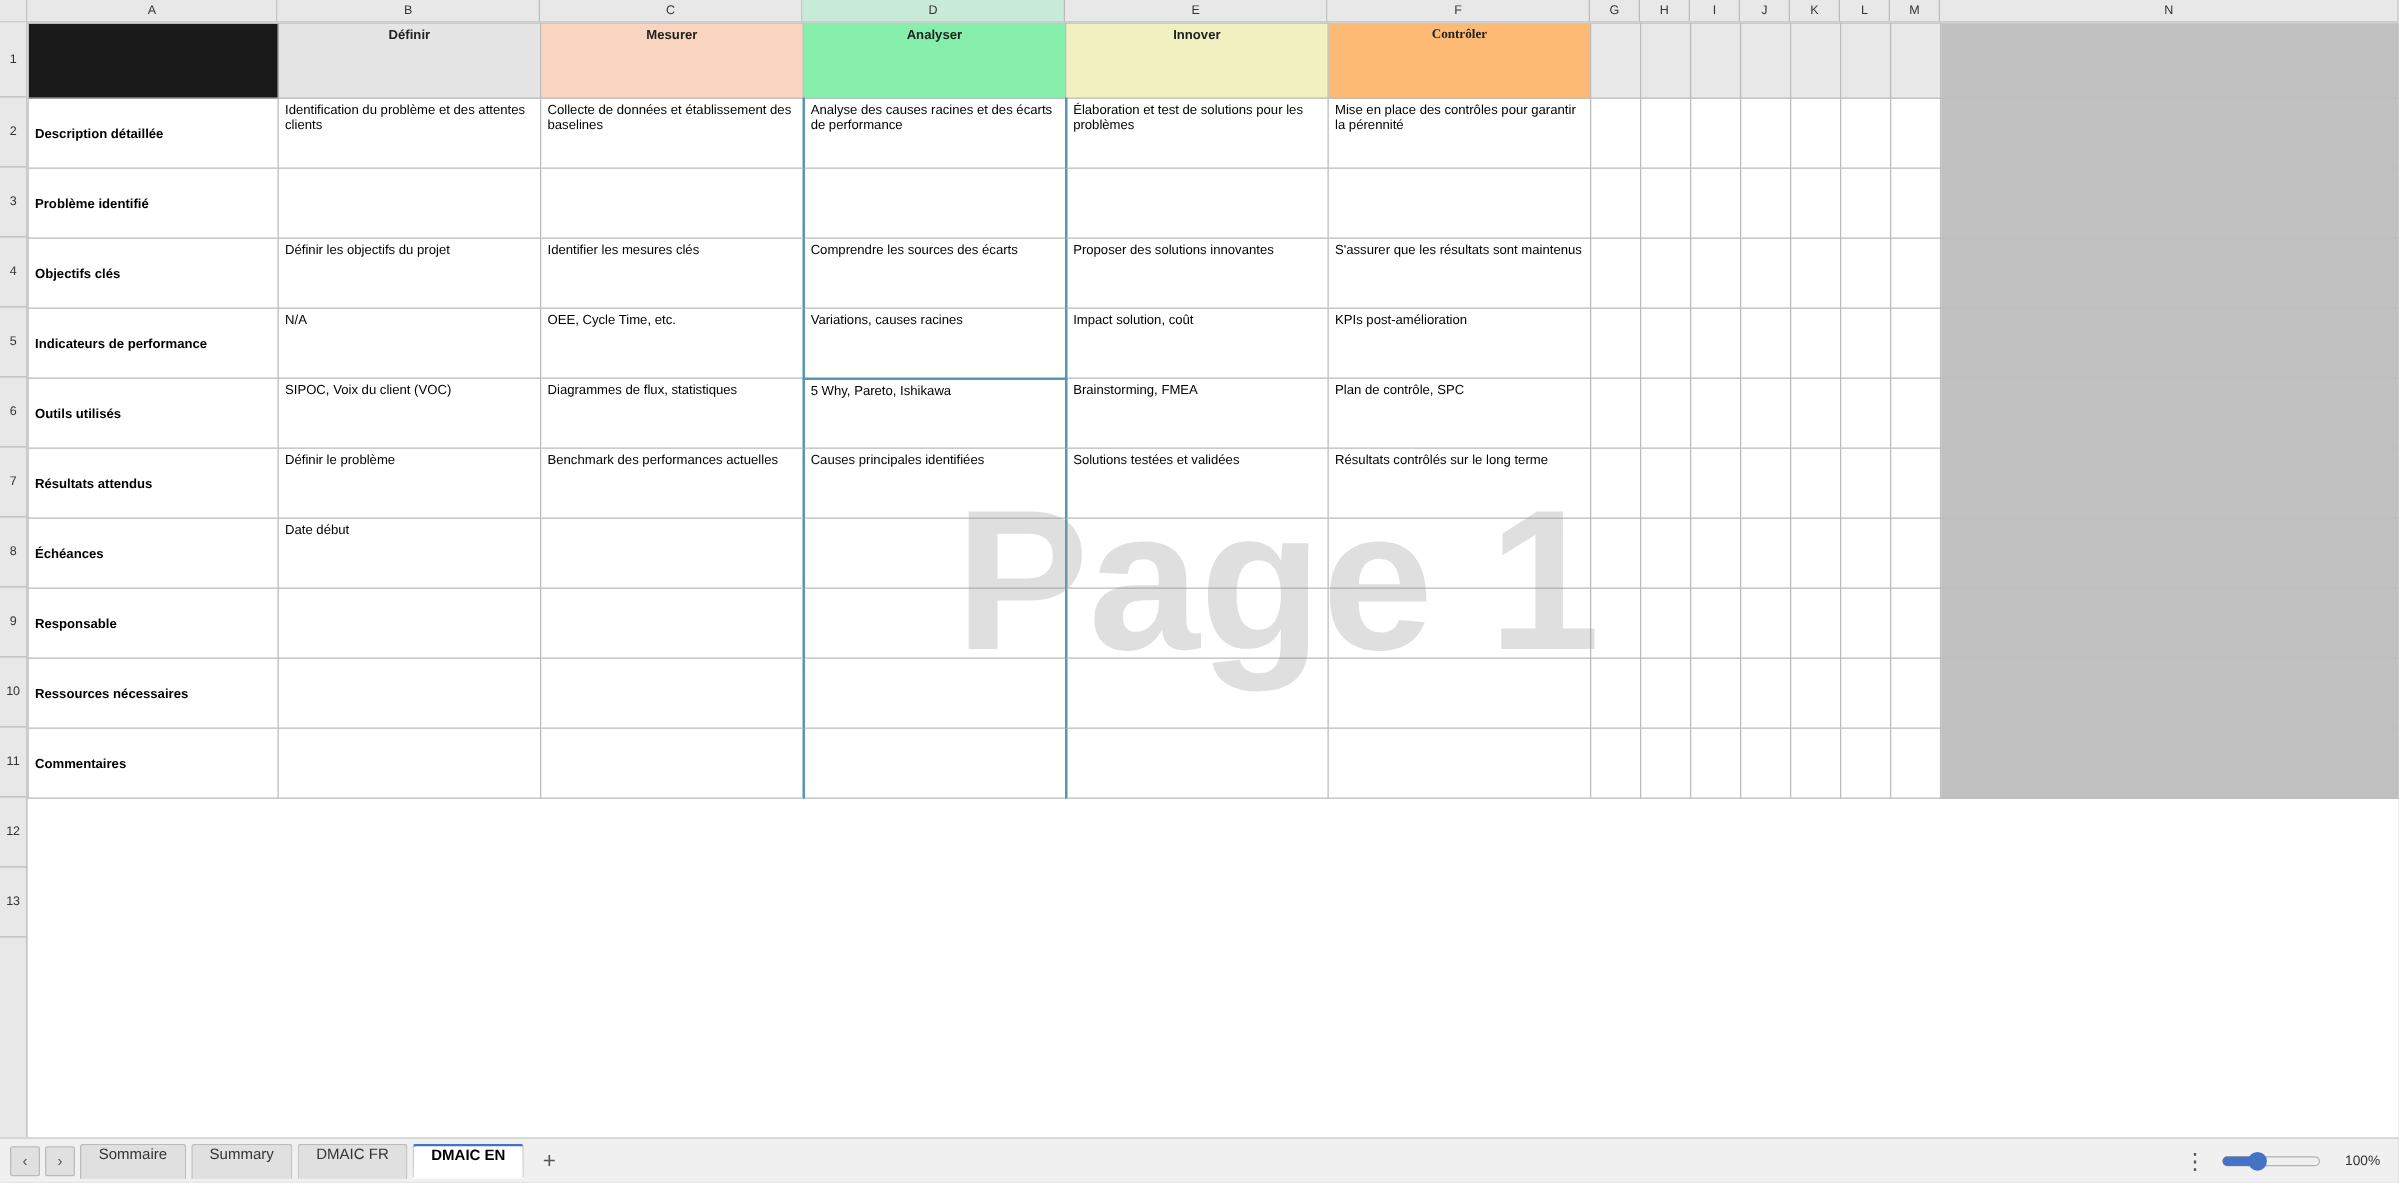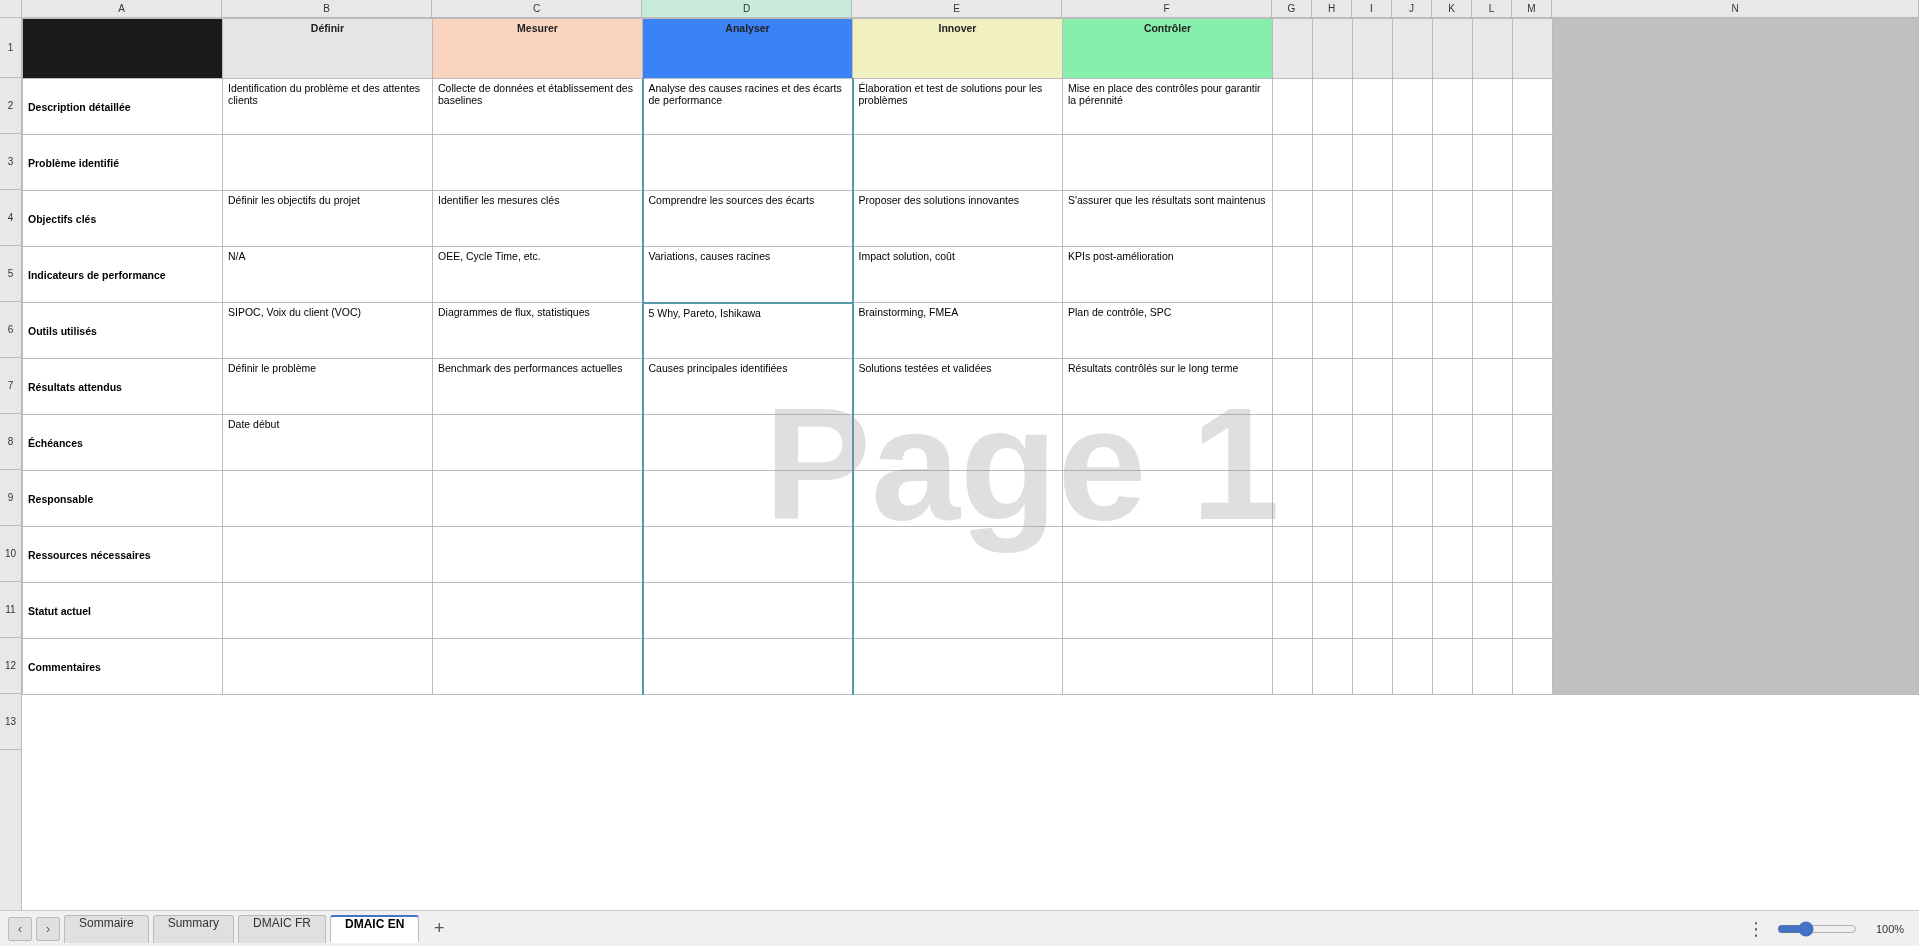--- a/index.html
+++ b/index.html
@@ -91,23 +91,23 @@
     .header-row th {
       text-align: center;
       font-weight: bold;
       padding: 8px 5px;
       font-size: 12px;
       border: 1px solid #bbb;
     }
     .header-col-a { background: #1a1a1a; color: #1a1a1a; width: 200px; }
     .header-col-b { background: #e5e5e5; color: #222; width: 210px; }
     .header-col-c { background: #f9d5c0; color: #222; width: 210px; }
-    .header-col-d { background: #3b82f6; color: #222; width: 210px; border: 2px solid #5599aa; }
+    .header-col-d { background: #86efac; color: #222; width: 210px; border: 2px solid #5599aa; }
     .header-col-e { background: #f0f0c0; color: #222; width: 210px; }
-    .header-col-f { background: #86efac; color: #222; width: 210px; }
+    .header-col-f { background: #fdba74; color: #222; width: 210px; font-family: Liberation Serif, serif; }
 
     
     .data-row td {
       border: 1px solid #ccc;
       vertical-align: middle;
       min-height: 55px;
       height: 55px;
       font-size: 10.5px;
     }
     .data-row td.label-cell {
@@ -450,36 +450,20 @@
             <td></td>
             <td></td>
             <td></td>
             <td></td>
             <td></td>
             <td></td>
             <td></td>
             <td style="background:#c0c0c0;"></td>
           </tr>
 
-          <tr class="data-row" style="height:56px;">
-            <td class="label-cell">Statut actuel</td>
-            <td></td>
-            <td></td>
-            <td class="col-d"></td>
-            <td></td>
-            <td></td>
-            <td></td>
-            <td></td>
-            <td></td>
-            <td></td>
-            <td></td>
-            <td></td>
-            <td></td>
-            <td style="background:#c0c0c0;"></td>
-          </tr>
 
           <tr class="data-row" style="height:56px;">
             <td class="label-cell">Commentaires</td>
             <td></td>
             <td></td>
             <td class="col-d"></td>
             <td></td>
             <td></td>
             <td></td>
             <td></td>

